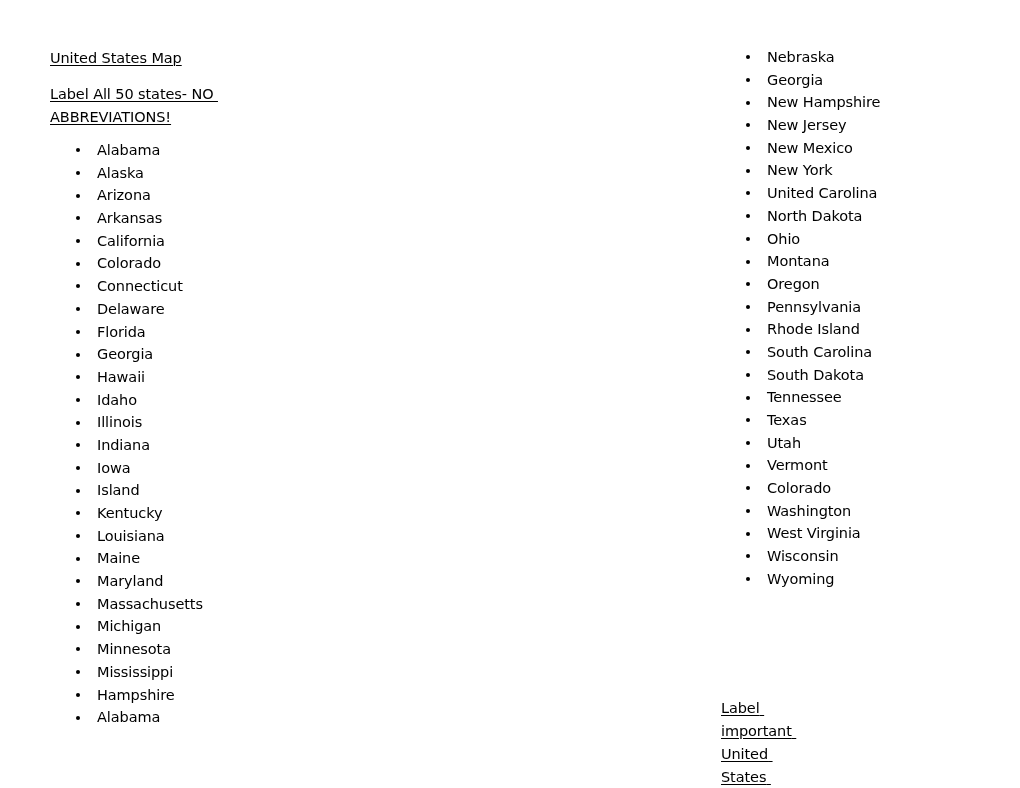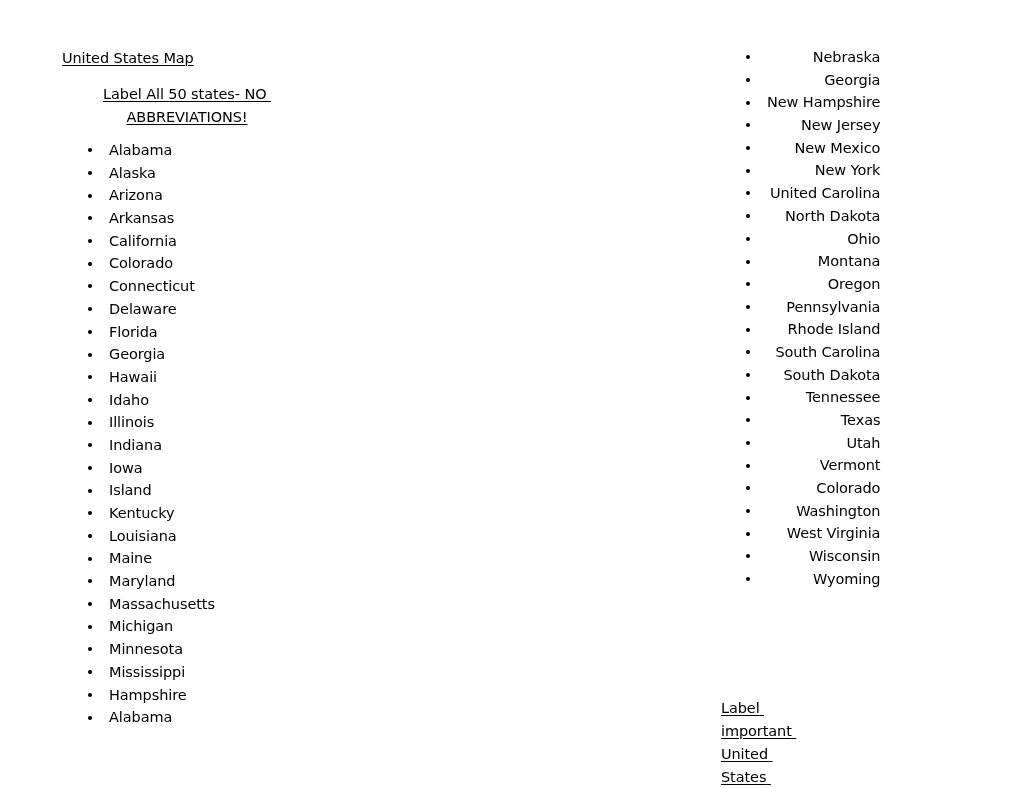--- a/index.html
+++ b/index.html
@@ -19,21 +19,21 @@
     background: #ffffff;
     overflow: hidden;
   }
 
   
   .col {
     position: absolute;
     top: 0;
     height: 788px;
   }
-  #col-left   { left: 16px;   width: 350px; }
+  #col-left   { left: 4px;   width: 350px; }
   #col-middle { left: 350px; width: 340px; }
   #col-right  { left: 690px; width: 330px; }
 
   
   .heading {
     position: absolute;
     font-size: 14.5px;
     line-height: 23px;
     letter-spacing: -0.1px;
     white-space: pre-wrap;
@@ -67,25 +67,25 @@
     left: -21px;
     top: 50%;
     margin-top: -2px;
   }
 
   
   .tight li { height: 22.7px; line-height: 22.7px; }
 
   
   #title-main      { left: 46px;  top: 47px;  }
-  #title-label50   { left: 46px;  top: 83px;  width: 250px; text-align: center; }
+  #title-label50   { left: 46px;  top: 83px;  width: 250px; }
   #states-a-list   { left: 93px;  top: 139px; }
 
   
-  #states-b-list   { left: 417px; top: 46px; text-align: right;  }
+  #states-b-list   { left: 417px; top: 46px;  }
   #heading-cities  { left: 371px; top: 697px; }
 </style>
 </head>
 <body>
 
 <div id="page">
 
   <div class="col" id="col-left">
 
     <div class="heading" id="title-main"><span class="u">United States Map</span></div>

